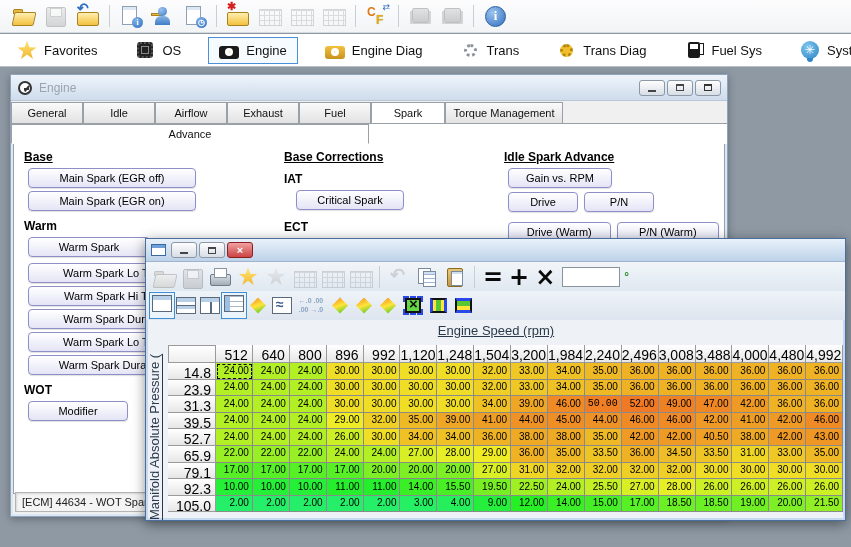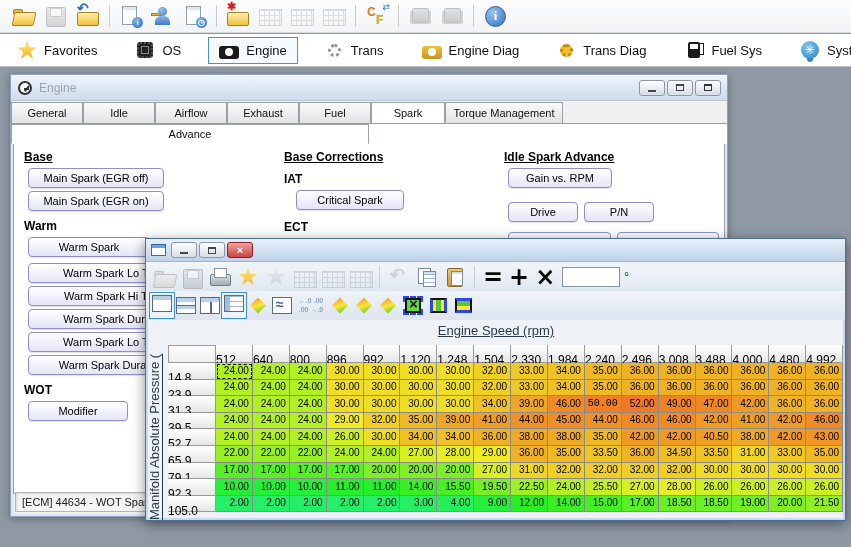--- a/index.html
+++ b/index.html
@@ -78,21 +78,21 @@
   .ew-subtabs .etab.sel { border-bottom:1px solid #fff; }
 
   .ew-content { position:relative; background:#fff; height:350px; border:1px solid #9aa0a8; border-top:none; margin:0 2px; overflow:hidden; }
   .col { position:absolute; top:0; }
   .col1 { left:10px; width:250px; }
   .col2 { left:270px; width:210px; }
   .col3 { left:490px; width:215px; }
   .hd { font-size:12px; font-weight:bold; text-decoration:underline; color:#000; margin:6px 0 4px 0; }
   .sub { font-size:12px; font-weight:bold; margin:8px 0 4px 0; }
   .ew-btn { height:20px; border:1px solid #8f8fc8; border-radius:4px; background:linear-gradient(#ffffff,#e4e4f6); font-size:11px; display:flex; align-items:center; justify-content:center; margin:0 0 3px 4px; cursor:pointer; color:#000; white-space:nowrap; box-shadow:0 1px 1px rgba(0,0,0,.12); }
-  .grp-base .ew-btn { width:136px; }
+  .grp-base .ew-btn { width:168px; }
   .grp-warm .ew-btn { width:176px; }
   .grp-warm .ew-btn:first-child { width:122px; margin-bottom:6px; }
   .grp-wot .ew-btn { width:100px; }
   .grp-iat .ew-btn { width:108px; margin-left:12px; }
   .btn-row { display:flex; gap:6px; margin-left:4px; }
   .btn-row .ew-btn { margin-left:0; }
   .col3 .ew-btn { width:104px; }
   .btn-row .ew-btn { width:70px; }
   .btn-row.warmrow .ew-btn { width:104px; }
   .ew-status { position:absolute; left:4px; right:4px; bottom:4px; height:20px; border:1px solid #b4b4b4; background:#f4f4f4; box-shadow:inset 1px 1px 2px rgba(0,0,0,.12); font-size:11px; color:#222; display:flex; align-items:center; padding-left:6px; }
@@ -132,21 +132,21 @@
   .bar-bottom { box-shadow:0 4px 0 -1px #2a48e8; }
   .ci-cellbox { width:16px; height:15px; margin:3px 5px; background:#62d945; border:2px solid #111; position:relative; }
   .ci-cellbox::after { content:"×"; position:absolute; left:2px; top:-5px; font-size:15px; font-weight:900; color:#111; }
   .ci-colbox { width:17px; height:15px; margin:3px 4px; background:linear-gradient(90deg,#ffe43a 28%,#58c832 28% 72%,#ffe43a 72%); border-top:2px solid #111; border-bottom:2px solid #111; border-left:3px solid #2a48e8; border-right:3px solid #2a48e8; }
   .ci-rowbox { width:17px; height:15px; margin:3px 4px; background:linear-gradient(180deg,#58c832 50%,#ffe43a 50%); border-left:2px solid #111; border-right:2px solid #111; border-top:3px solid #2a48e8; border-bottom:3px solid #2a48e8; }
 
   .x-axis-label { position:absolute; left:40px; top:84px; width:620px; text-align:center; font-size:13px; color:#2b3a4a; text-decoration:underline; }
   .y-axis-label { position:absolute; left:1px; top:55px; height:226px; width:20px; writing-mode:vertical-rl; transform:rotate(180deg); font-size:13px; color:#2b3a4a; text-decoration:underline; overflow:hidden; white-space:nowrap; }
   .grid-area { position:absolute; left:22px; top:106px; }
   .gcell { font-size:10px; text-align:right; padding:1.5px 3px 0 0; border-right:1px solid #8a8a8a; border-bottom:1px solid #8a8a8a; color:#000; overflow:hidden; cursor:cell; }
-  .ghead { background:linear-gradient(#ffffff,#e6e6e6); border-right:1px solid #9a9a9a; border-bottom:1px solid #9a9a9a; font-size:12px; text-align:left; padding:8px 4px 0 0; cursor:pointer; }
+  .ghead { background:linear-gradient(#ffffff,#e6e6e6); border-right:1px solid #9a9a9a; border-bottom:1px solid #9a9a9a; font-size:14px; text-align:right; padding:2px 4px 0 0; cursor:pointer; }
   .gcorner { background:linear-gradient(#ffffff,#eeeeee); border:1px solid #9a9a9a; border-width:1px 1px 1px 1px; }
   .gactive { outline:1px dashed #000; outline-offset:-2px; }
 
   
   .app-status { position:absolute; left:0; bottom:0; width:851px; height:26px; background:#f0f0f0; border-top:1px solid #cccccc; }
   .range-label { position:absolute; right:146px; top:5px; font-size:11px; color:#222; }
   .range-drop { position:absolute; right:119px; top:3px; width:22px; height:18px; border:1px solid #aab0b6; background:linear-gradient(#fafafa,#dadee2); color:#667; font-size:8px; text-align:center; line-height:17px; cursor:pointer; border-radius:2px; }
   .status-sep { position:absolute; right:112px; top:2px; width:1px; height:22px; background:#c0c4c8; }
 </style>
 </head>
@@ -193,26 +193,26 @@
       </div>
       <div class="rib-item">
         <span class="rib-ic ric-chip"></span>
         <span>OS</span>
       </div>
       <div class="rib-item sel">
         <span class="rib-ic ric-engine"></span>
         <span>Engine</span>
       </div>
       <div class="rib-item">
+        <span class="rib-ic ric-engine yellow"></span>
+        <span>Engine Diag</span>
+      </div>
+      <div class="rib-item">
         <span class="rib-ic ric-gear"></span>
         <span>Trans</span>
-      </div>
-      <div class="rib-item">
-        <span class="rib-ic ric-engine yellow"></span>
-        <span>Engine Diag</span>
       </div>
       <div class="rib-item">
         <span class="rib-ic ric-gear yellow"></span>
         <span>Trans Diag</span>
       </div>
       <div class="rib-item">
         <span class="rib-ic ric-pump"></span>
         <span>Fuel Sys</span>
       </div>
       <div class="rib-item">
@@ -278,21 +278,21 @@
           <div class="grp-iat">
               <div class="ew-btn">Critical Spark</div>
             </div>
           <div class="sub" style="margin-top:10px">ECT</div>
         </div>
         <div class="col col3">
           <div class="hd">Idle Spark Advance</div>
           <div>
               <div class="ew-btn">Gain vs. RPM</div>
             </div>
-          <div class="btn-row" style="margin-top:14px">
+          <div class="btn-row" style="margin-top:4px">
               <div class="ew-btn">Drive</div>
               <div class="ew-btn">P/N</div>
             </div>
           <div class="btn-row warmrow" style="margin-top:7px">
               <div class="ew-btn">Drive (Warm)</div>
               <div class="ew-btn">P/N (Warm)</div>
             </div>
         </div>
       </div>
       <div class="ew-status">
@@ -358,21 +358,21 @@
       <div class="grid-area" id="gridArea" style="display: grid; grid-template-columns: 48px repeat(17, 36.9px); grid-template-rows: 18px repeat(9, 16.6px);">
           <div class="ghead gcorner"></div>
           <div class="ghead">512</div>
           <div class="ghead">640</div>
           <div class="ghead">800</div>
           <div class="ghead">896</div>
           <div class="ghead">992</div>
           <div class="ghead">1,120</div>
           <div class="ghead">1,248</div>
           <div class="ghead">1,504</div>
-          <div class="ghead">2,330</div>
+          <div class="ghead">3,200</div>
           <div class="ghead">1,984</div>
           <div class="ghead">2,240</div>
           <div class="ghead">2,496</div>
           <div class="ghead">3,008</div>
           <div class="ghead">3,488</div>
           <div class="ghead">4,000</div>
           <div class="ghead">4,480</div>
           <div class="ghead">4,992</div>
           <div class="ghead">14.8</div>
           <div class="gcell gactive" style="background: rgb(178, 239, 37);">24.00</div>

